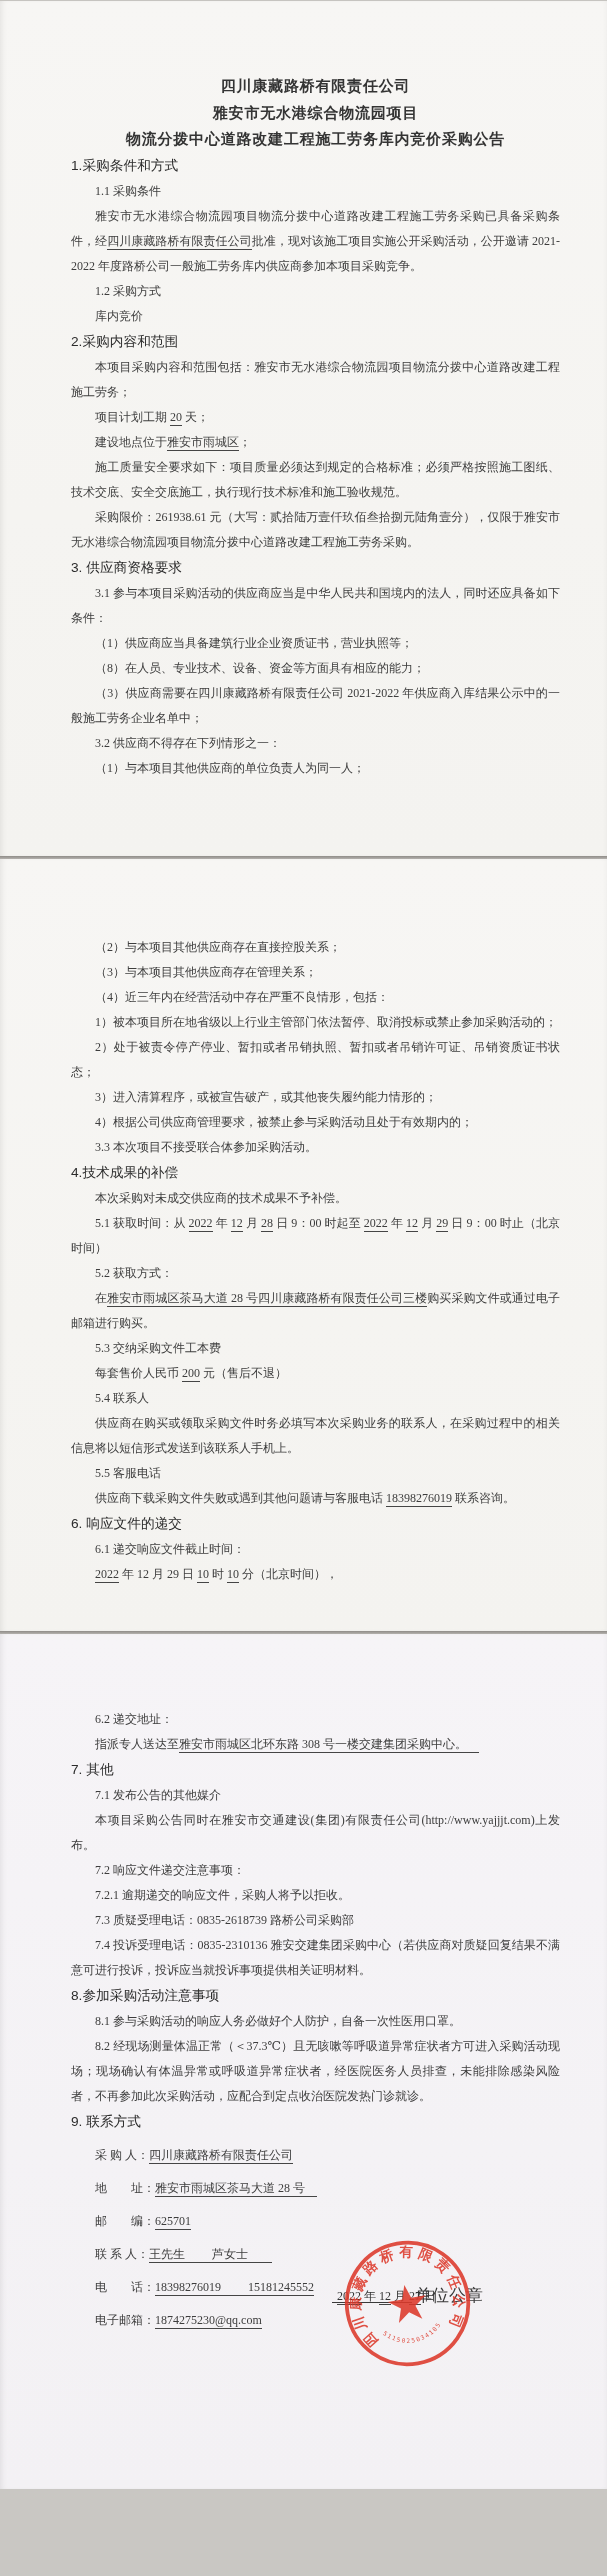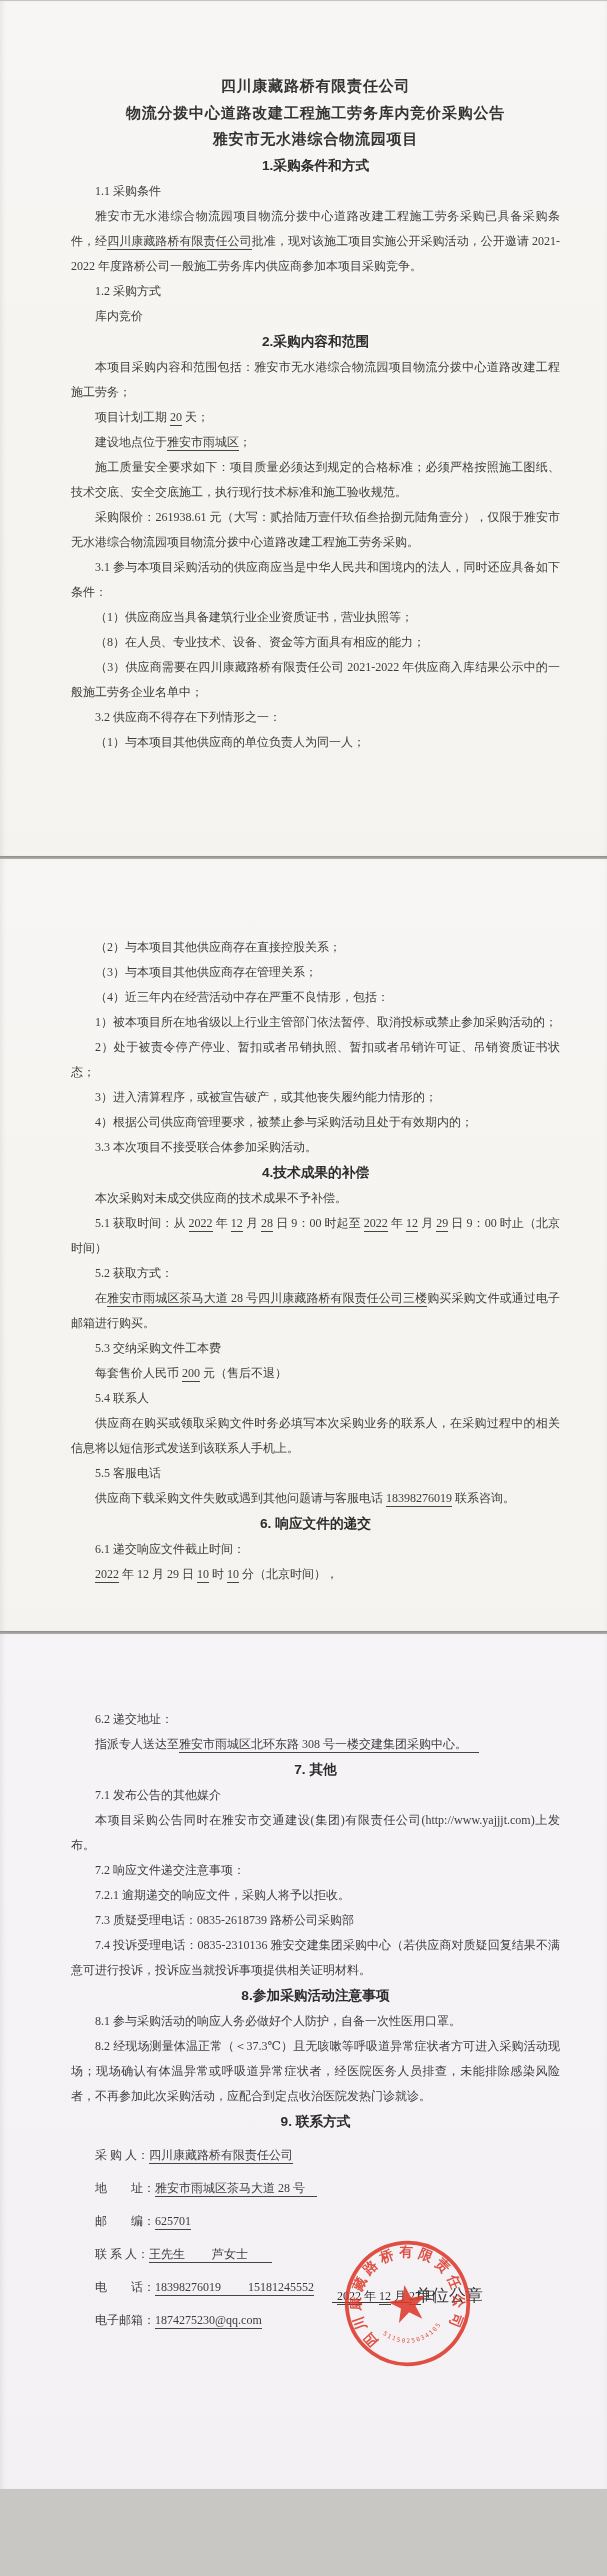--- a/index.html
+++ b/index.html
@@ -9,53 +9,54 @@
         box-shadow:inset 5.3px 0 7.6px -4.6px rgba(0,0,0,.10), inset -3px 0 6px -3.8px rgba(0,0,0,.06);}
   .page.p1{height:856px;padding-top:72px;border-top:1.5px solid #c6c4c0;}
   .page.p2{height:772px;padding-top:76px;}
   .page.p3{height:855px;padding-top:73px;background:linear-gradient(180deg,#f6f4f7 0%,#f4f2f5 60%,#f3f1f4 100%);}
   .page-gap{height:3px;background:linear-gradient(180deg,#8f8c88,#b5b2ae);}
   .blk{min-height:25px;line-height:25px;font-size:12px;white-space:pre-wrap;}
   .p{text-indent:2em;text-align:justify;}
   .kv{text-indent:2em;margin-top:8px;}
   .title{font-family:"Liberation Sans","DejaVu Sans",sans-serif;font-weight:600;font-size:15px;
          line-height:26.6px;min-height:26.6px;text-align:center;color:#343434;letter-spacing:0.8px;}
-  .h{font-family:"Liberation Sans","DejaVu Sans",sans-serif;font-weight:700;font-size:13.7px;
-     line-height:26px;min-height:26px;color:#2c2c2c;text-align:center;}
+  .h{font-family:"Liberation Sans","DejaVu Sans",sans-serif;font-weight:400;font-size:13.7px;
+     line-height:26px;min-height:26px;color:#2c2c2c;}
   .u{border-bottom:0.8px solid #454545;padding-bottom:0.8px;}
   
   .seal-wrap{position:absolute;left:0;top:0;width:100%;height:100%;pointer-events:none;}
   .seal{position:absolute;left:343px;top:605px;width:129px;height:129px;color:#dd392b;opacity:.88;transform:rotate(-10deg);}
   .seal text{fill:#dd392b;}
   .seal .seal-name{font-family:"Liberation Sans","DejaVu Sans",sans-serif;font-size:18px;letter-spacing:6px;font-weight:600;}
   .seal .seal-num{font-family:"DejaVu Sans Mono","Liberation Mono",monospace;font-size:8px;letter-spacing:2px;}
   .seal .seal-star{font-size:66px;}
   .sig-line{position:absolute;left:332px;top:668px;width:80px;border-top:1.1px solid #3a3a3a;}
   .seal-label{position:absolute;left:415px;top:650px;font-size:17px;color:#3a3a3a;white-space:pre;}
   .issue-date{position:absolute;left:337px;top:654px;font-size:12px;color:#333;white-space:pre;}
 </style>
 </head>
 <body>
 
 <div class="doc">
   <div class="page p1" id="page-1">
       <div class="blk title"><span>四川康藏路桥有限责任公司</span></div>
+      <div class="blk title"><span>雅安市无水港综合物流园项目</span></div>
       <div class="blk title"><span>物流分拨中心道路改建工程施工劳务库内竞价采购公告</span></div>
-      <div class="blk title"><span>雅安市无水港综合物流园项目</span></div>
       <div class="blk h"><span>1.采购条件和方式</span></div>
       <div class="blk p"><span>1.1 采购条件</span></div>
       <div class="blk p"><span>雅安市无水港综合物流园项目物流分拨中心道路改建工程施工劳务采购已具备采购条件，经</span><span class="u">四川康藏路桥有限责任公司</span><span>批准，现对该施工项目实施公开采购活动，公开邀请 2021-2022 年度路桥公司一般施工劳务库内供应商参加本项目采购竞争。</span></div>
       <div class="blk p"><span>1.2 采购方式</span></div>
       <div class="blk p"><span>库内竞价</span></div>
       <div class="blk h"><span>2.采购内容和范围</span></div>
       <div class="blk p"><span>本项目采购内容和范围包括：雅安市无水港综合物流园项目物流分拨中心道路改建工程施工劳务；</span></div>
       <div class="blk p"><span>项目计划工期 </span><span class="u">20</span><span> 天；</span></div>
       <div class="blk p"><span>建设地点位于</span><span class="u">雅安市雨城区</span><span>；</span></div>
       <div class="blk p"><span>施工质量安全要求如下：项目质量必须达到规定的合格标准；必须严格按照施工图纸、技术交底、安全交底施工，执行现行技术标准和施工验收规范。</span></div>
       <div class="blk p"><span>采购限价：261938.61 元（大写：贰拾陆万壹仟玖佰叁拾捌元陆角壹分），仅限于雅安市无水港综合物流园项目物流分拨中心道路改建工程施工劳务采购。</span></div>
+      <div class="blk h"><span>3. 供应商资格要求</span></div>
       <div class="blk p"><span>3.1 参与本项目采购活动的供应商应当是中华人民共和国境内的法人，同时还应具备如下条件：</span></div>
       <div class="blk p"><span>（1）供应商应当具备建筑行业企业资质证书，营业执照等；</span></div>
       <div class="blk p"><span>（8）在人员、专业技术、设备、资金等方面具有相应的能力；</span></div>
       <div class="blk p"><span>（3）供应商需要在四川康藏路桥有限责任公司 2021-2022 年供应商入库结果公示中的一般施工劳务企业名单中；</span></div>
       <div class="blk p"><span>3.2 供应商不得存在下列情形之一：</span></div>
       <div class="blk p"><span>（1）与本项目其他供应商的单位负责人为同一人；</span></div>
     </div>
   <div class="page-gap"></div>
   <div class="page p2" id="page-2">
       <div class="blk p"><span>（2）与本项目其他供应商存在直接控股关系；</span></div>

